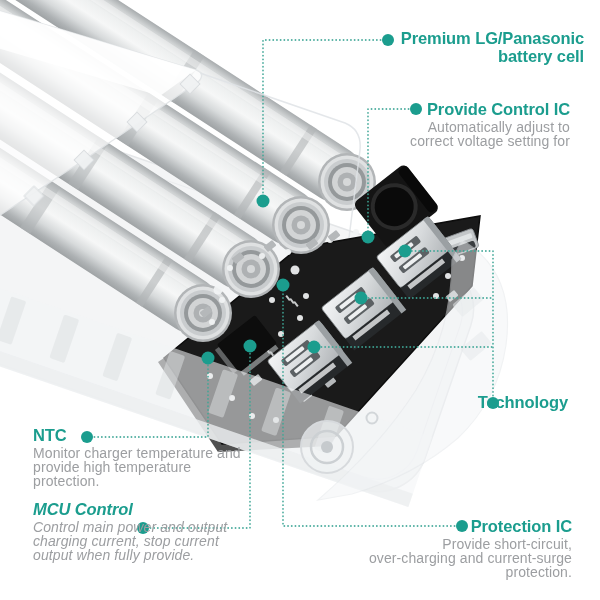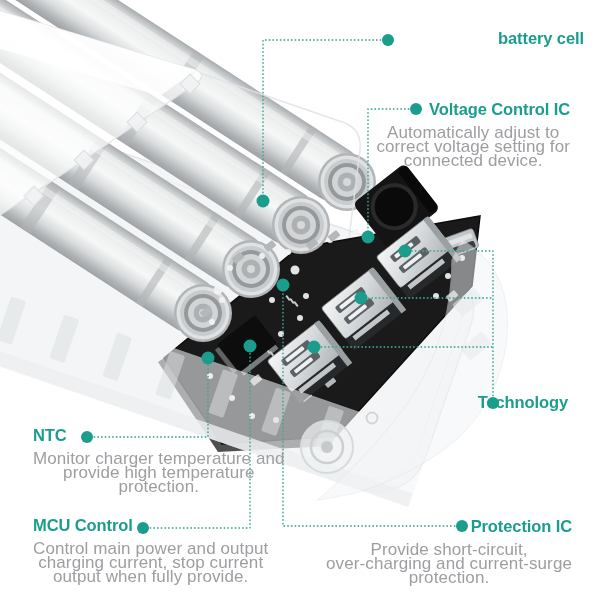--- a/index.html
+++ b/index.html
@@ -12,22 +12,22 @@
     width:600px;height:600px;position:relative;overflow:hidden;background:#ffffff;
     font-family:"Liberation Sans", sans-serif;
   }
   #scene{position:absolute;left:0;top:0;width:600px;height:600px;}
   .callout{position:absolute;pointer-events:none;}
   .callout .title{
     color:var(--accent);font-weight:700;font-size:16.5px;line-height:18px;
     letter-spacing:-0.1px;white-space:nowrap;
   }
   .callout .desc{
-    color:var(--desc);font-size:17px;line-height:14px;margin-top:8px;
-    letter-spacing:0.1px;white-space:nowrap;text-align:center;
+    color:var(--desc);font-size:14px;line-height:14px;margin-top:2px;
+    letter-spacing:0.1px;white-space:nowrap;
   }
   .callout .tl,.callout .dl{display:block;}
   .al-right{text-align:right;}
   .al-left{text-align:left;}
 </style>
 </head>
 <body>
 
 <svg id="scene" viewBox="0 0 600 600">
   <defs>
@@ -305,49 +305,49 @@
     <circle cx="416" cy="109" r="6"></circle>
     <circle cx="493" cy="403" r="6"></circle>
     <circle cx="87" cy="437" r="6"></circle>
     <circle cx="143" cy="528" r="6"></circle>
     <circle cx="462" cy="526" r="6"></circle>
   </g>
 </svg>
 
 <div class="callout al-right" style="top:29px; right:16px;">
   <div class="title">
+    <span class="tl">Premium LG/Panasonic</span>
     <span class="tl">battery cell</span>
   </div>
 </div>
 
 <div class="callout al-right" style="top:100px; right:30px;">
-  <div class="title">Voltage Control IC</div>
+  <div class="title">Provide Control IC</div>
   <div class="desc">
     <span class="dl">Automatically adjust to</span>
     <span class="dl">correct voltage setting for</span>
-    <span class="dl">connected device.</span>
   </div>
 </div>
 
 <div class="callout al-right" style="top:393px; right:32px;">
   <div class="title">
     <span class="tl">Technology</span>
   </div>
 </div>
 
 <div class="callout al-left" style="top:426px; left:33px;">
   <div class="title">NTC</div>
   <div class="desc">
     <span class="dl">Monitor charger temperature and</span>
     <span class="dl">provide high temperature</span>
     <span class="dl">protection.</span>
   </div>
 </div>
 
-<div class="callout al-left" style="top:516px; left:33px;">
+<div class="callout al-left" style="top:500px; left:33px;font-style:italic;">
   <div class="title">MCU Control</div>
   <div class="desc">
     <span class="dl">Control main power and output</span>
     <span class="dl">charging current, stop current</span>
     <span class="dl">output when fully provide.</span>
   </div>
 </div>
 
 <div class="callout al-right" style="top:517px; right:28px;">
   <div class="title">Protection IC</div>

